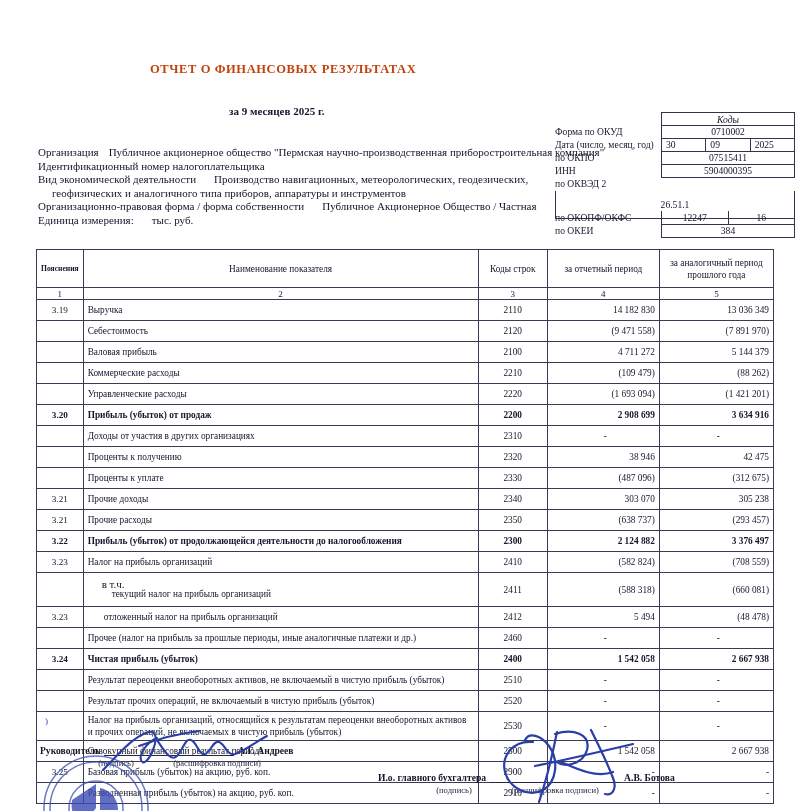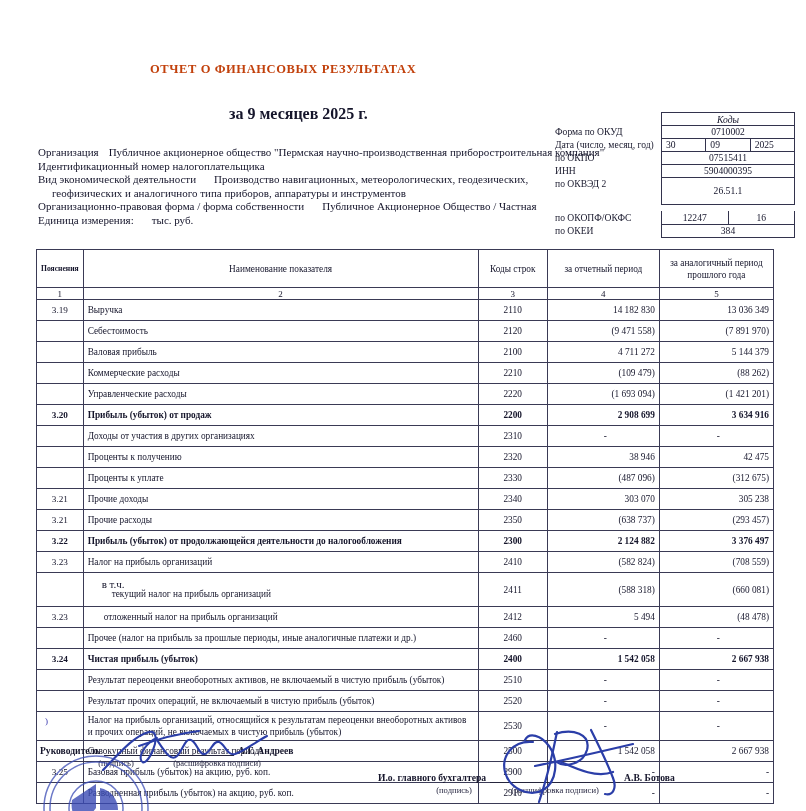--- a/index.html
+++ b/index.html
@@ -21,21 +21,21 @@
     top: 62px;
     font-size: 12.5px;
     font-weight: bold;
     letter-spacing: 0.6px;
     color: #c2410c;
   }
   .subtitle {
     position: absolute;
     left: 229px;
     top: 105px;
-    font-size: 16px;
+    font-size: 11px;
     font-weight: bold;
     color: #15152b;
   }
 
   
   .codes-wrap {
     position: absolute;
     left: 555px;
     top: 112px;
     width: 240px;
@@ -65,21 +65,21 @@
     flex: 1;
     border-bottom: 1.1px solid #33334d;
     font-size: 9.6px;
     line-height: 13px;
     text-align: center;
     color: #15152b;
   }
   .cc.nb { border-bottom: none; }
   .cc.divl { border-left: 1.1px solid #33334d; }
   .cc.dateseg { text-align: left; padding-left: 4px; }
-  .codes-row.tall { height: 28px; }
+  .codes-row.tall { height: 28px; flex-direction: column; }
   .codes-row.tall .cc { line-height: 27px; }
   .codes-row.gap { height: 8px; }
   .codes-row.gap .codes-cells { border-left: none; border-right: none; }
 
   
   .orginfo {
     position: absolute;
     left: 38px;
     top: 146px;
     width: 520px;

